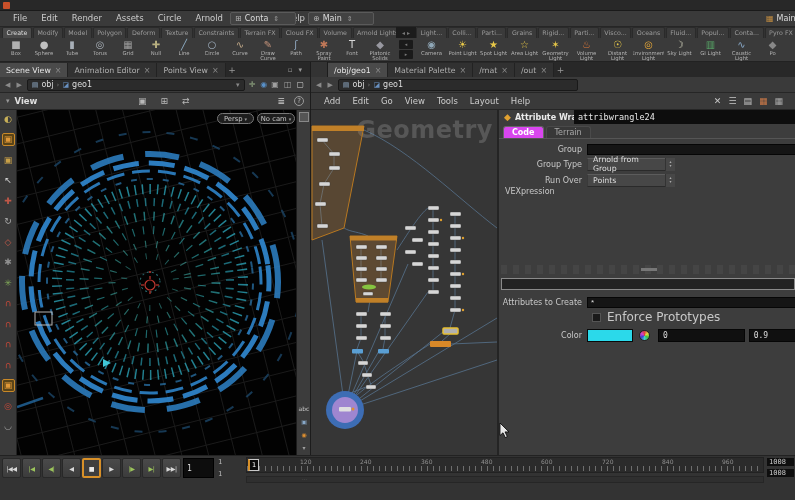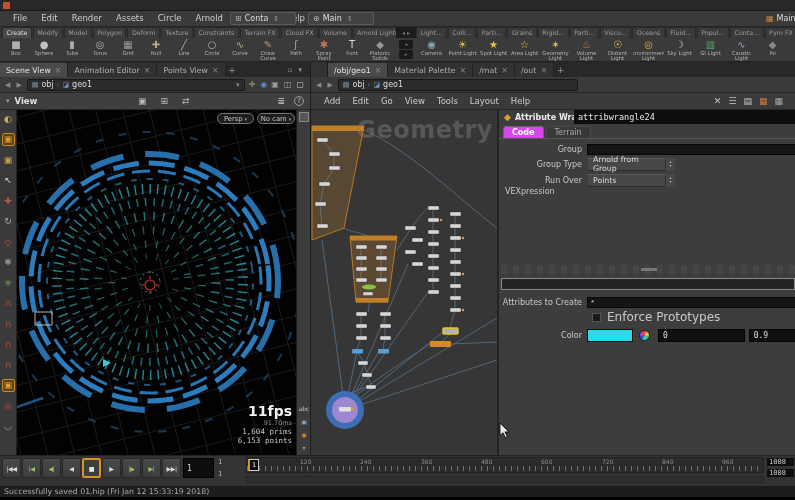--- a/index.html
+++ b/index.html
@@ -497,26 +497,20 @@
       <polygon points="86,249 94,253 86,257" fill="#40c8d8"></polygon>
       <line x1="0" y1="297" x2="26" y2="288" stroke="#2878b8" stroke-width="2.5" opacity="0.7"></line>
     </svg>
     <div class="pill" style="left:200px;top:3px;width:37px;">
       <span>Persp</span>
       <span style="font-size:5px;color:#999;">▾</span>
     </div>
     <div class="pill" style="left:240px;top:3px;width:38px;">
       <span>No cam</span>
       <span style="font-size:5px;color:#999;">▾</span>
-    </div>
-    <div class="fpsblock">
-      <div class="fps">11fps</div>
-      <div class="ms">91.70ms</div>
-      <div class="stat">1,604  prims</div>
-      <div class="stat">6,153 points</div>
     </div>
   </div>
 
   <div class="abs vstrip">
     <div class="topbox"></div>
     <div class="bottomicons">
       <span style="color: rgb(200, 200, 200);">abc</span>
         <span style="color: rgb(136, 168, 200);">▣</span>
         <span style="color: rgb(224, 144, 48);">◉</span>
         <span style="color: rgb(160, 160, 160);">▾</span>
@@ -716,21 +710,18 @@
       </div>
       <div class="marker">1</div>
     </div>
     <div class="rangeend">
       <div>1008</div>
         <div>1008</div>
     </div>
     <div class="tscroll"><span>⋯</span></div>
   </div>
 
-  <div class="abs statusbar">
-    <span>Successfully saved 01.hip (Fri Jan 12 15:33:19 2018)</span>
-  </div>
 
   <svg class="cursor" width="12" height="16" viewBox="0 0 12 16">
     <polygon points="1,0 1,12.5 4,9.8 6.3,14.6 8.3,13.6 6,8.9 10,8.9" fill="#e8e8e8" stroke="#000" stroke-width="0.8"></polygon>
   </svg>
 
 </div>
 
 </body></html>

